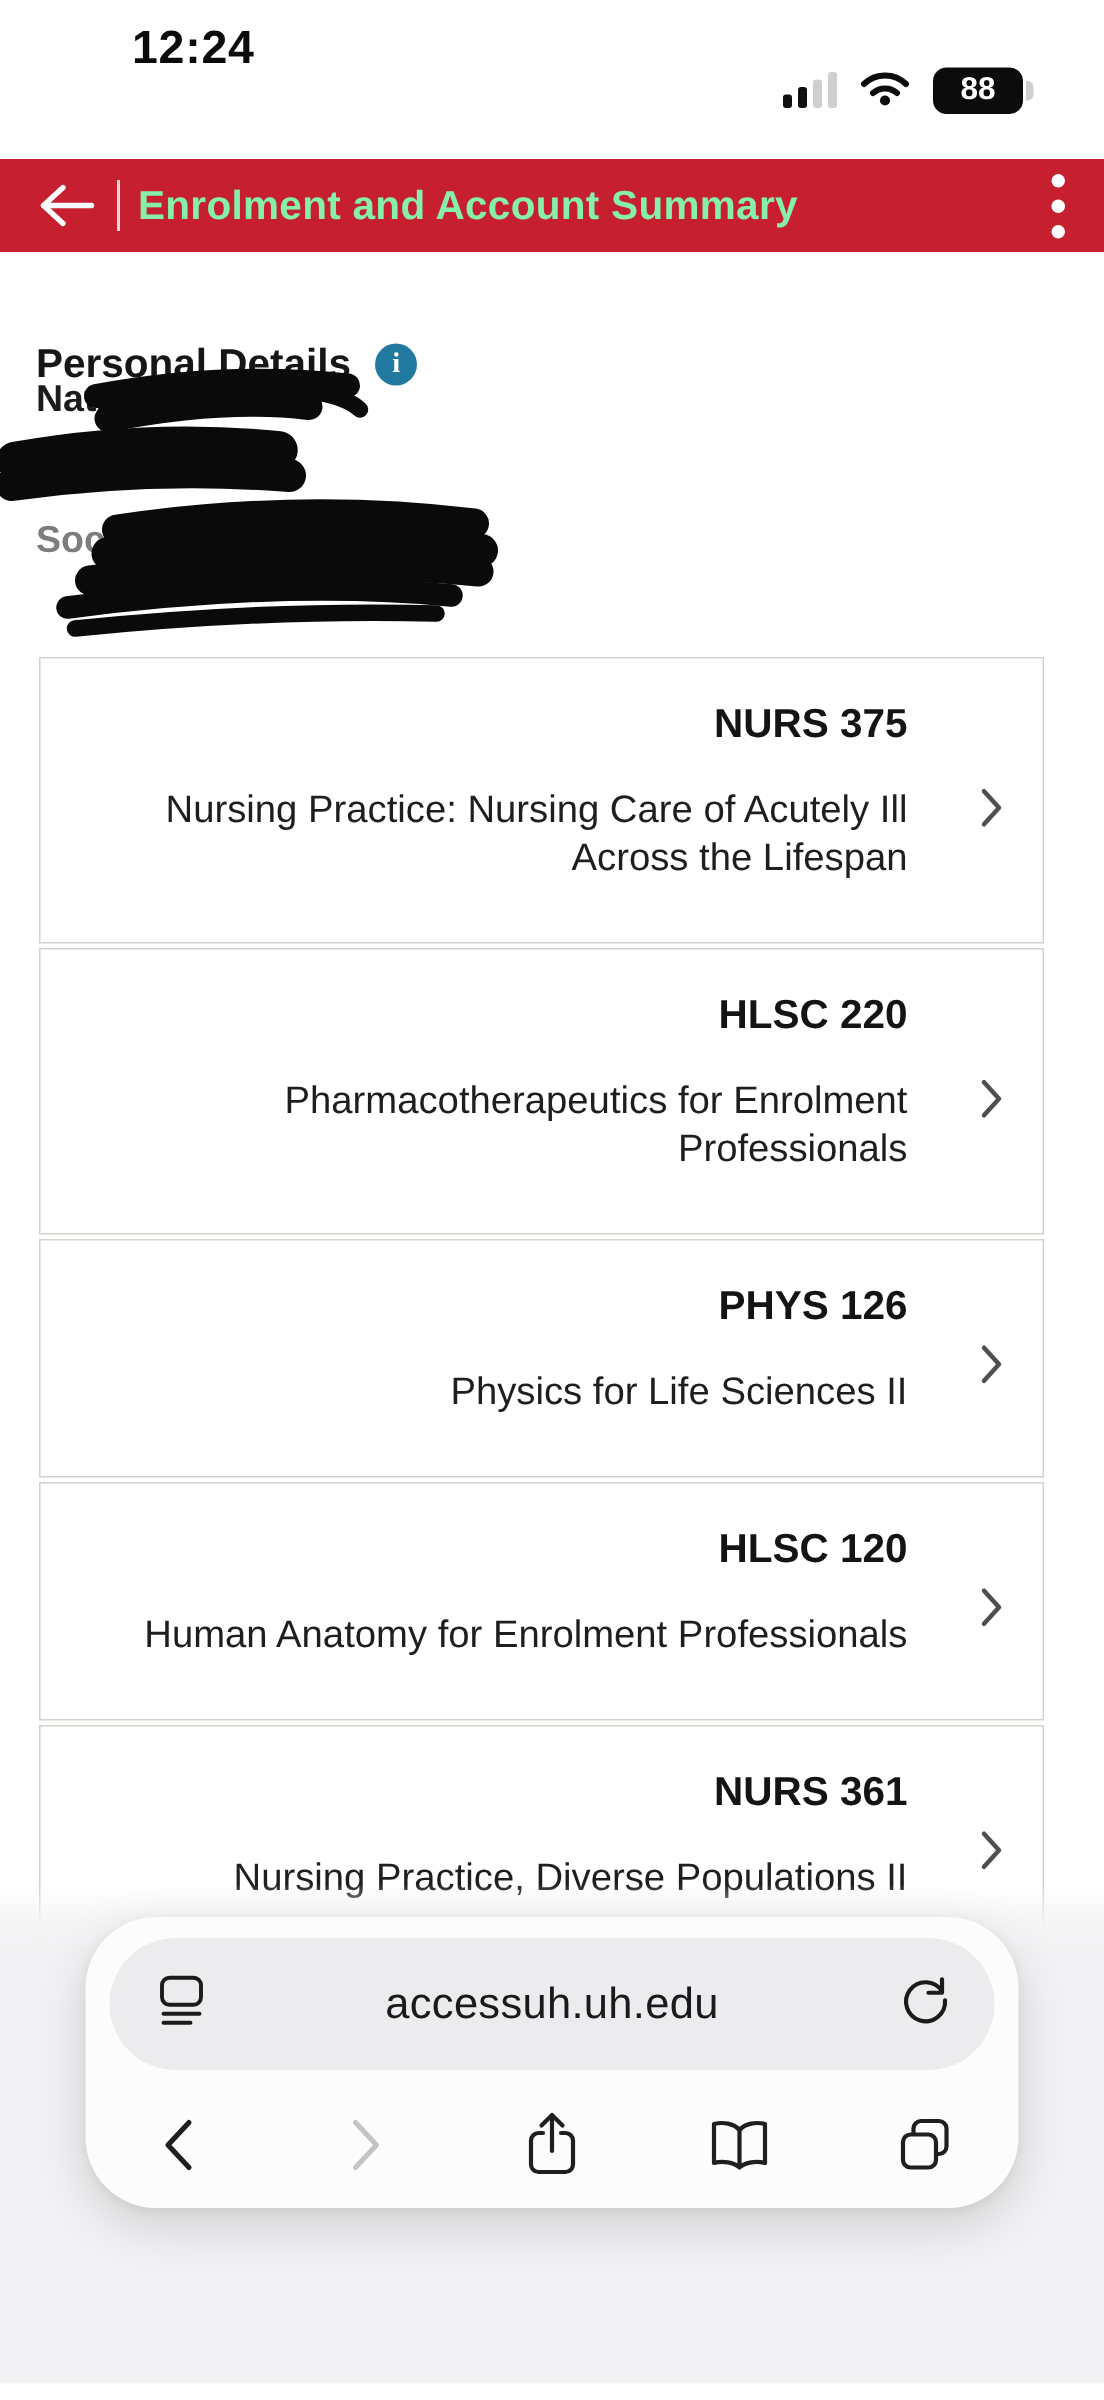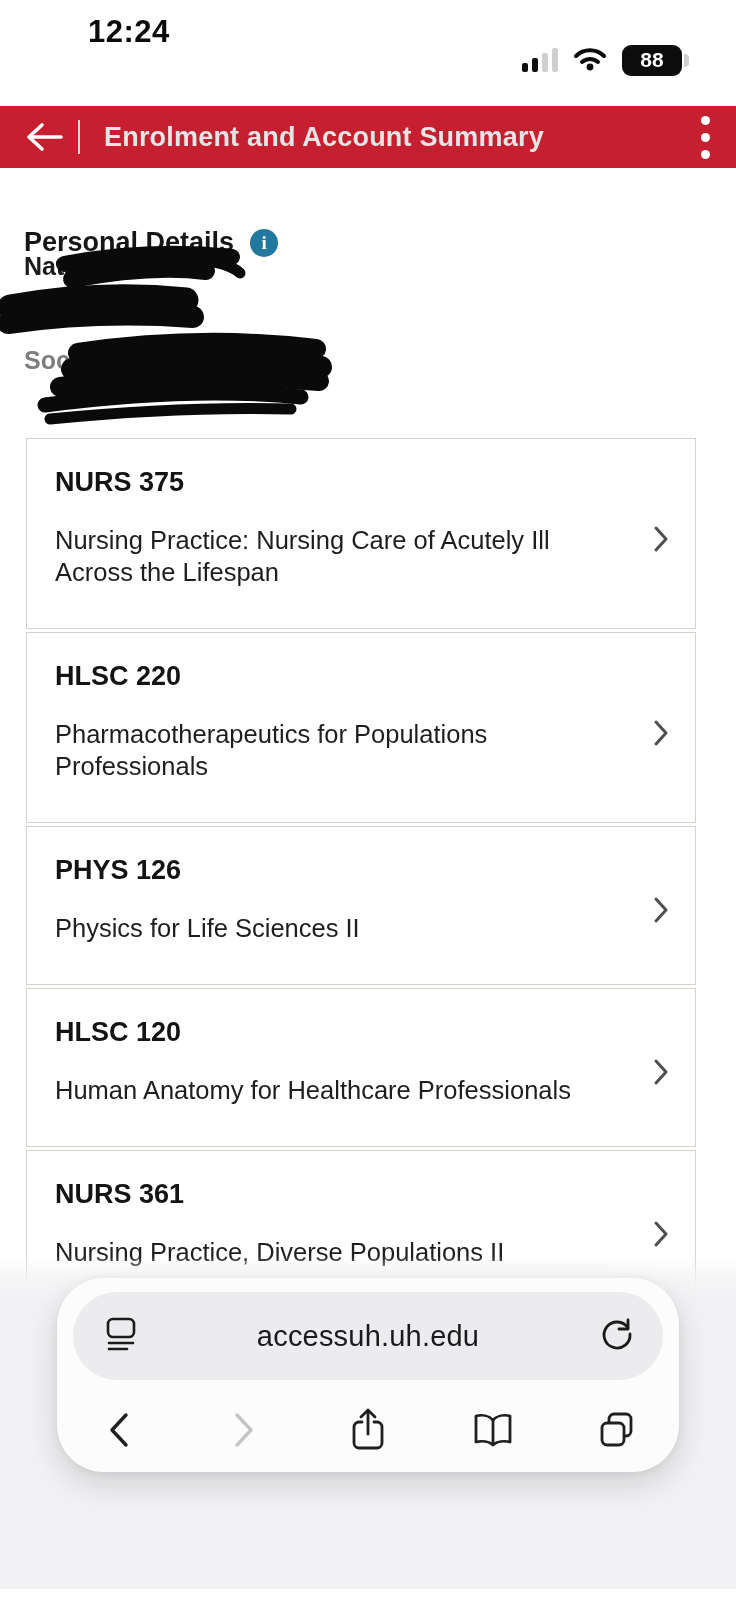--- a/index.html
+++ b/index.html
@@ -30,40 +30,40 @@
   .battery::after {
     content:""; position:absolute; right:-7px; top:9px; width:5px; height:13px;
     background:#cfcfcf; border-radius:0 4px 4px 0;
   }
   
   .app-header {
     height:62px; background:#C51F30; display:flex; align-items:center; padding:0 18px;
   }
   .hdr-back { width:52px; height:44px; display:flex; align-items:center; justify-content:center; }
   .hdr-divider { width:2px; height:34px; background:rgba(255,255,255,.8); margin:0 4px 0 8px; }
-  .hdr-title { color:#e5e5e5; font-size:27px; font-weight:700; margin-left:20px; letter-spacing:.2px; }
+  .hdr-title { color:#86efac; font-size:27px; font-weight:700; margin-left:8px; letter-spacing:.2px; }
   .hdr-menu { margin-left:auto; display:flex; flex-direction:column; gap:8px; padding:6px 8px; }
   .hdr-menu i { width:9px; height:9px; border-radius:50%; background:#ffffff; display:block; }
   
   .personal-wrap { position:relative; height:270px; }
   .pd-heading {
     position:absolute; left:24px; top:16px; display:flex; align-items:center; gap:16px;margin-top:43px;
   }
   .pd-heading h1 { font-size:27px; font-weight:700; color:#161616; }
   .info-icon {
     width:28px; height:28px; border-radius:50%; background:#2279A0; color:#fff;
     font-size:19px; font-weight:700; display:flex; align-items:center; justify-content:center;
     font-family:"Liberation Serif","DejaVu Serif",serif;
   }
   .pd-name { position:absolute; left:24px; top:84px; font-size:25px; font-weight:700; color:#1b1b1b; }
   .pd-ssn  { position:absolute; left:24px; top:178px; font-size:25px; font-weight:700; color:#7d7d7d; }
   .scribbles { position:absolute; left:0; top:0; width:736px; height:270px; pointer-events:none; }
   .scribbles path { fill:none; stroke:#0a0a0a; stroke-linecap:round; }
   
-  .cards { padding:0 0 0 26px; width:698px; }
+  .cards { padding:0 0 0 26px; width:698px;text-align:right; }
   .card {
     position:relative; width:670px; border:1px solid #D6D2CB; background:#fff;
     padding:28px 90px 40px 28px; margin-bottom:3px;
   }
   .card-code { font-size:27px; font-weight:700; color:#141414; }
   .card-title { margin-top:26px; font-size:25.5px; color:#1e1e1e; line-height:32px; }
   .card-chevron { position:absolute; right:26px; top:54%; transform:translateY(-50%); }
   .card.partial { border-bottom:none; padding-bottom:70px; margin-bottom:0; }
   
   .bottom-area {
@@ -160,41 +160,41 @@
     <div class="card-title">Nursing Practice: Nursing Care of Acutely Ill Across the Lifespan</div>
     <span class="card-chevron">
       <svg width="16" height="28" viewBox="0 0 16 28">
           <path d="M3,3 L13,14 L3,25" fill="none" stroke="#4f4f4f" stroke-width="3" stroke-linecap="round" stroke-linejoin="round"></path>
         </svg>
     </span>
   </div>
 
   <div class="card">
     <div class="card-code">HLSC 220</div>
-    <div class="card-title">Pharmacotherapeutics for Populations Professionals</div>
+    <div class="card-title">Pharmacotherapeutics for Enrolment Professionals</div>
     <span class="card-chevron">
       <svg width="16" height="28" viewBox="0 0 16 28">
           <path d="M3,3 L13,14 L3,25" fill="none" stroke="#4f4f4f" stroke-width="3" stroke-linecap="round" stroke-linejoin="round"></path>
         </svg>
     </span>
   </div>
 
   <div class="card">
     <div class="card-code">PHYS 126</div>
     <div class="card-title">Physics for Life Sciences II</div>
     <span class="card-chevron">
       <svg width="16" height="28" viewBox="0 0 16 28">
           <path d="M3,3 L13,14 L3,25" fill="none" stroke="#4f4f4f" stroke-width="3" stroke-linecap="round" stroke-linejoin="round"></path>
         </svg>
     </span>
   </div>
 
   <div class="card">
     <div class="card-code">HLSC 120</div>
-    <div class="card-title">Human Anatomy for Healthcare Professionals</div>
+    <div class="card-title">Human Anatomy for Enrolment Professionals</div>
     <span class="card-chevron">
       <svg width="16" height="28" viewBox="0 0 16 28">
           <path d="M3,3 L13,14 L3,25" fill="none" stroke="#4f4f4f" stroke-width="3" stroke-linecap="round" stroke-linejoin="round"></path>
         </svg>
     </span>
   </div>
 
   <div class="card">
     <div class="card-code">NURS 361</div>
     <div class="card-title">Nursing Practice, Diverse Populations II</div>

